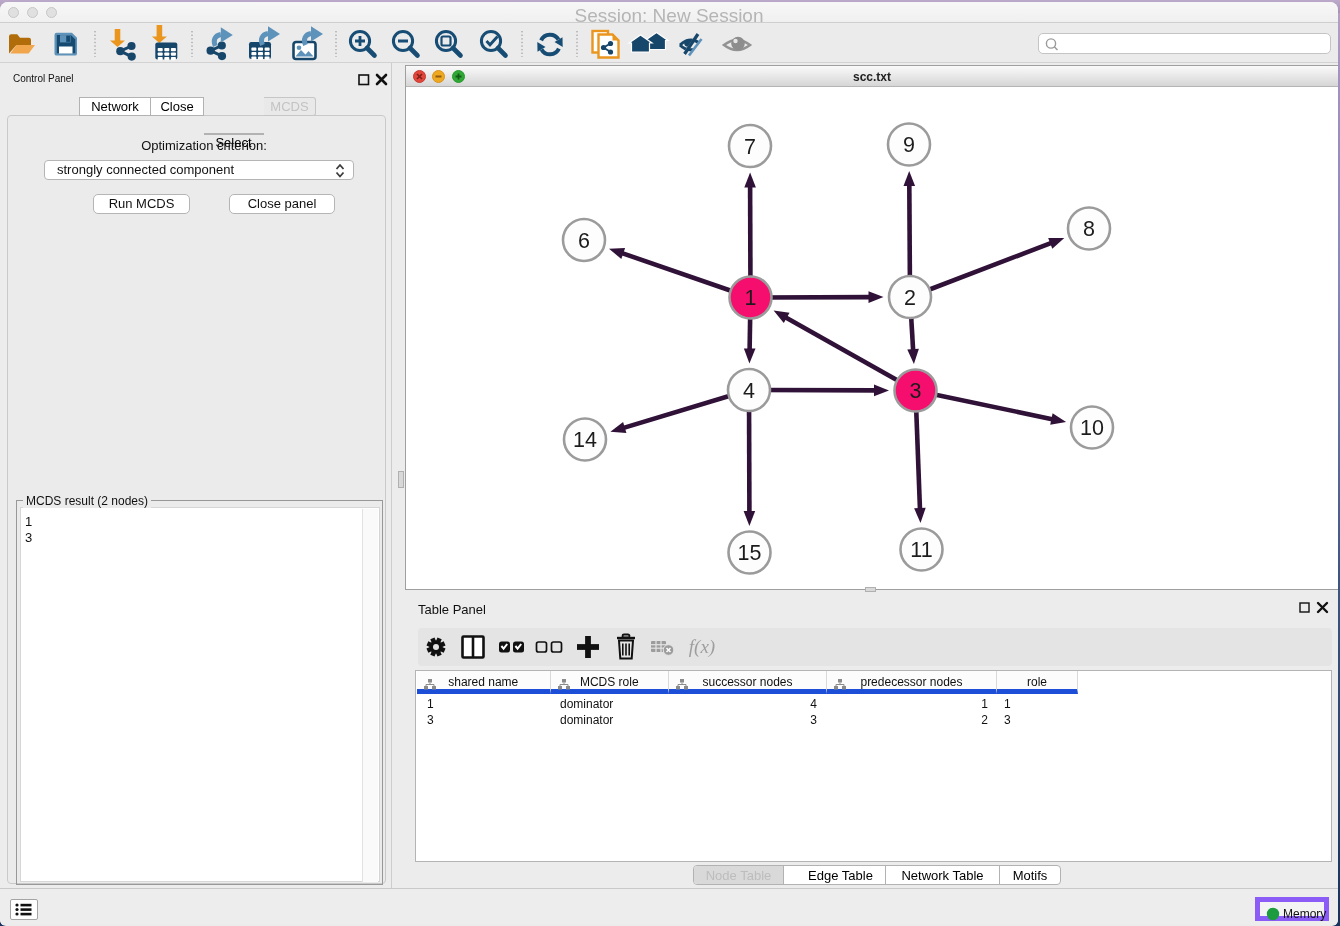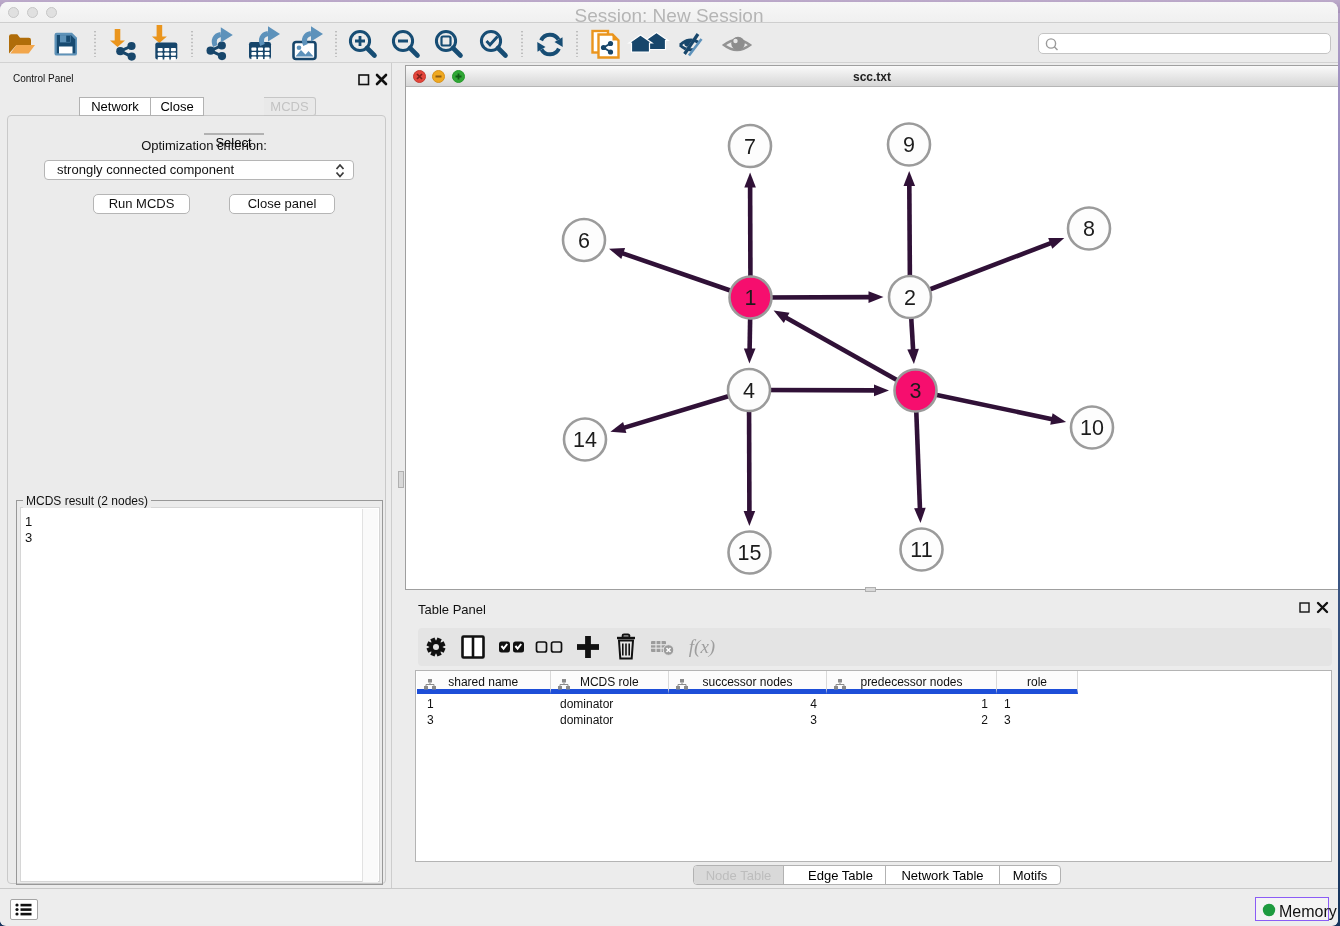--- a/index.html
+++ b/index.html
@@ -42,21 +42,21 @@
 #ttable { position:absolute; left:10px; top:79px; width:917px; height:192px; background:#fff; border:1px solid #b4b4b4; }
 .th { position:absolute; top:0; height:23px; background:#fcfcfc; border-right:1px solid #d9d9d9; border-bottom:5px solid #1d4ed8; font-size:12px; color:#111; text-align:center; line-height:23px; }
 .td { position:absolute; font-size:12px; color:#111; height:16px; line-height:16px; }
 #tabbar { position:absolute; left:288px; top:274px; height:20px; display:flex; font-size:13px; border:1px solid #b2b2b2; border-radius:4px; overflow:hidden; background:#fff; }
 .btab { text-align:center; line-height:19px; color:#000; border-right:1px solid #b2b2b2; }
 .btab.sel { background:#d9d9d9; color:#bdbdbd; }
 .btab:last-child { border-right:none; }
 
 #bottombar { left:0; top:886px; width:1338px; height:36px; background:#ededed; border-top:1px solid #c9c9c9; }
 #listbtn { position:absolute; left:10px; top:10px; width:28px; height:21px; background:#fff; border:1px solid #a5a5a5; border-radius:2px; }
-#membtn { position:absolute; right:9px; top:8px; width:74px; height:24px; background:#f4f4f4; border:1px solid #8b5cf6; font-size:16px; color:#111; }
+#membtn { position:absolute; right:9px; top:8px; width:74px; height:24px; background:#f4f4f4; border:5px solid #8b5cf6; font-size:12px; color:#111; }
 </style>
 </head>
 <body>
 <div id="desktop-top"></div>
 <div id="win">
   <div id="titlebar" class="abs">
     <span class="tl" style="left:8px;"></span>
     <span class="tl" style="left:27px;"></span>
     <span class="tl" style="left:46px;"></span>
     <div id="wintitle">Session: New Session</div>

